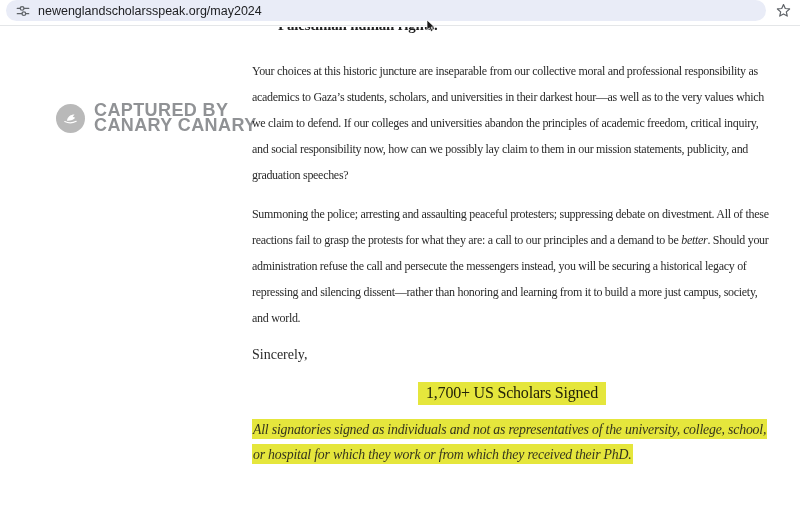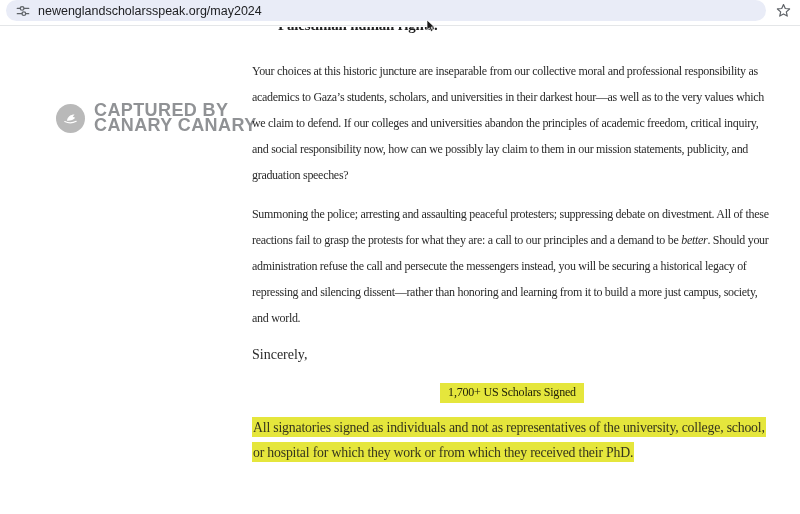--- a/index.html
+++ b/index.html
@@ -56,24 +56,24 @@
   .para{
     margin:22px 0 0;font-size:12px;line-height:26px;letter-spacing:-.3px;
     color:var(--body-text);
   }
   .para + .para{margin-top:13px;}
   .para em{font-style:italic;}
   .closing{margin-top:11px;font-size:14px;line-height:26px;color:var(--body-text);}
   .badge-row{text-align:center;margin-top:9px;}
   .badge{
     display:inline-block;background:var(--highlight);padding:2px 8px 3px;
-    font-size:12px;color:#232309;letter-spacing:-.2px;
+    font-size:16px;color:#232309;letter-spacing:-.2px;
   }
   .disclaimer{
-    margin-top:11px;font-size:13.8px;line-height:25.5px;
+    margin-top:11px;font-style:italic;font-size:13.8px;line-height:25.5px;
     letter-spacing:-.2px;color:#35351d;
   }
   .disclaimer>span{
     background:var(--highlight);padding:2.5px 1px;
     -webkit-box-decoration-break:clone;box-decoration-break:clone;
   }
   
   .cursor{position:absolute;left:426px;top:19px;pointer-events:none;}
 </style>
 </head>

